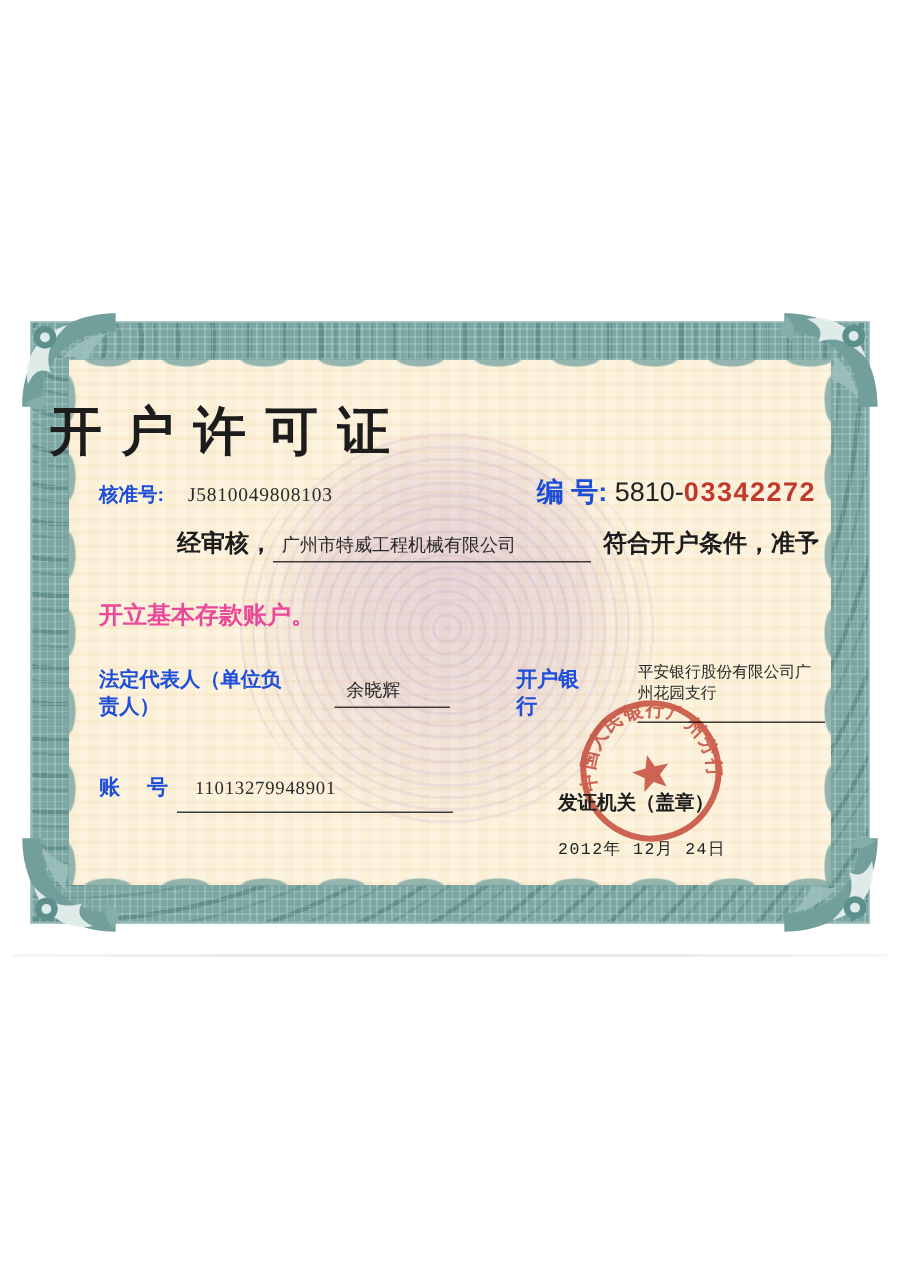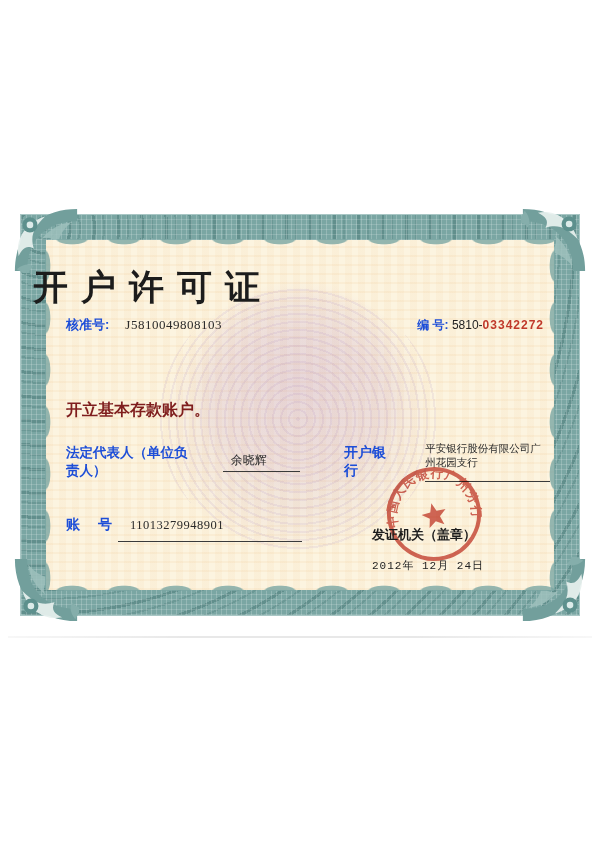--- a/index.html
+++ b/index.html
@@ -68,33 +68,33 @@
   .val{
     font-family:"Liberation Serif","DejaVu Serif",serif;color:#2a2a2a;
   }
   .u{border-bottom:1px solid #3a3a3a;display:inline-block;}
 
   .row-numbers{
     position:absolute;top:102px;left:46px;right:36px;
     display:flex;justify-content:space-between;align-items:baseline;font-size:13px;
   }
   .approval-val{margin-left:16px;font-size:13px;letter-spacing:.5px;}
-  .serial{font-size:12px;}
+  .serial{font-size:18px;}
   .serial .num{font-family:"Liberation Sans","DejaVu Sans",sans-serif;color:#222;}
   .serial .red{color:#c0392b;font-weight:bold;letter-spacing:1px;}
 
   .para1{
     position:absolute;top:138px;left:46px;right:34px;
     display:flex;align-items:baseline;font-size:16px;font-weight:bold;color:#1c1c1c;white-space:nowrap;
   }
   .para1 .review-prefix{margin-left:52px;}
   .company{width:212px;font-size:12px;font-weight:normal;padding:0 4px 2px 6px;white-space:nowrap;}
   .para1 .review-suffix{margin-left:8px;}
   .para2{
-    position:absolute;top:186px;left:46px;font-size:16px;font-weight:bold;color:#7f1d1d;
+    position:absolute;top:186px;left:46px;font-size:16px;font-weight:bold;color:#ec4899;
   }
 
   .row-rep{
     position:absolute;top:228px;left:46px;right:30px;
     display:flex;align-items:center;gap:32px;
   }
   .rep-label{font-size:13.5px;}
   .u-name{width:90px;font-size:12px;padding:0 0 2px 8px;}
   .bank-label{font-size:14px;margin-left:12px;margin-right:6px;}
   .u-bank{width:162px;font-size:10.5px;line-height:1.3;padding-bottom:12px;white-space:normal;}
@@ -178,20 +178,25 @@
   <div class="row-numbers">
     <div>
       <span class="lbl">核准号:</span><span class="val approval-val">J5810049808103</span>
     </div>
     <div class="serial">
       <span class="lbl">编 号:</span>
       <span class="num">5810-</span><span class="red">03342272</span>
     </div>
   </div>
 
+  <div class="para1">
+    <span class="review-prefix">经审核，</span>
+    <span class="u val company">广州市特威工程机械有限公司</span>
+    <span class="review-suffix">符合开户条件，准予</span>
+  </div>
   <div class="para2">开立基本存款账户。</div>
 
   <div class="row-rep">
     <span class="lbl rep-label">法定代表人（单位负责人）</span>
     <span class="u val u-name">余晓辉</span>
     <span class="lbl bank-label">开户银行</span>
     <span class="u val u-bank">平安银行股份有限公司广州花园支行</span>
   </div>
 
   <div class="row-acct">

